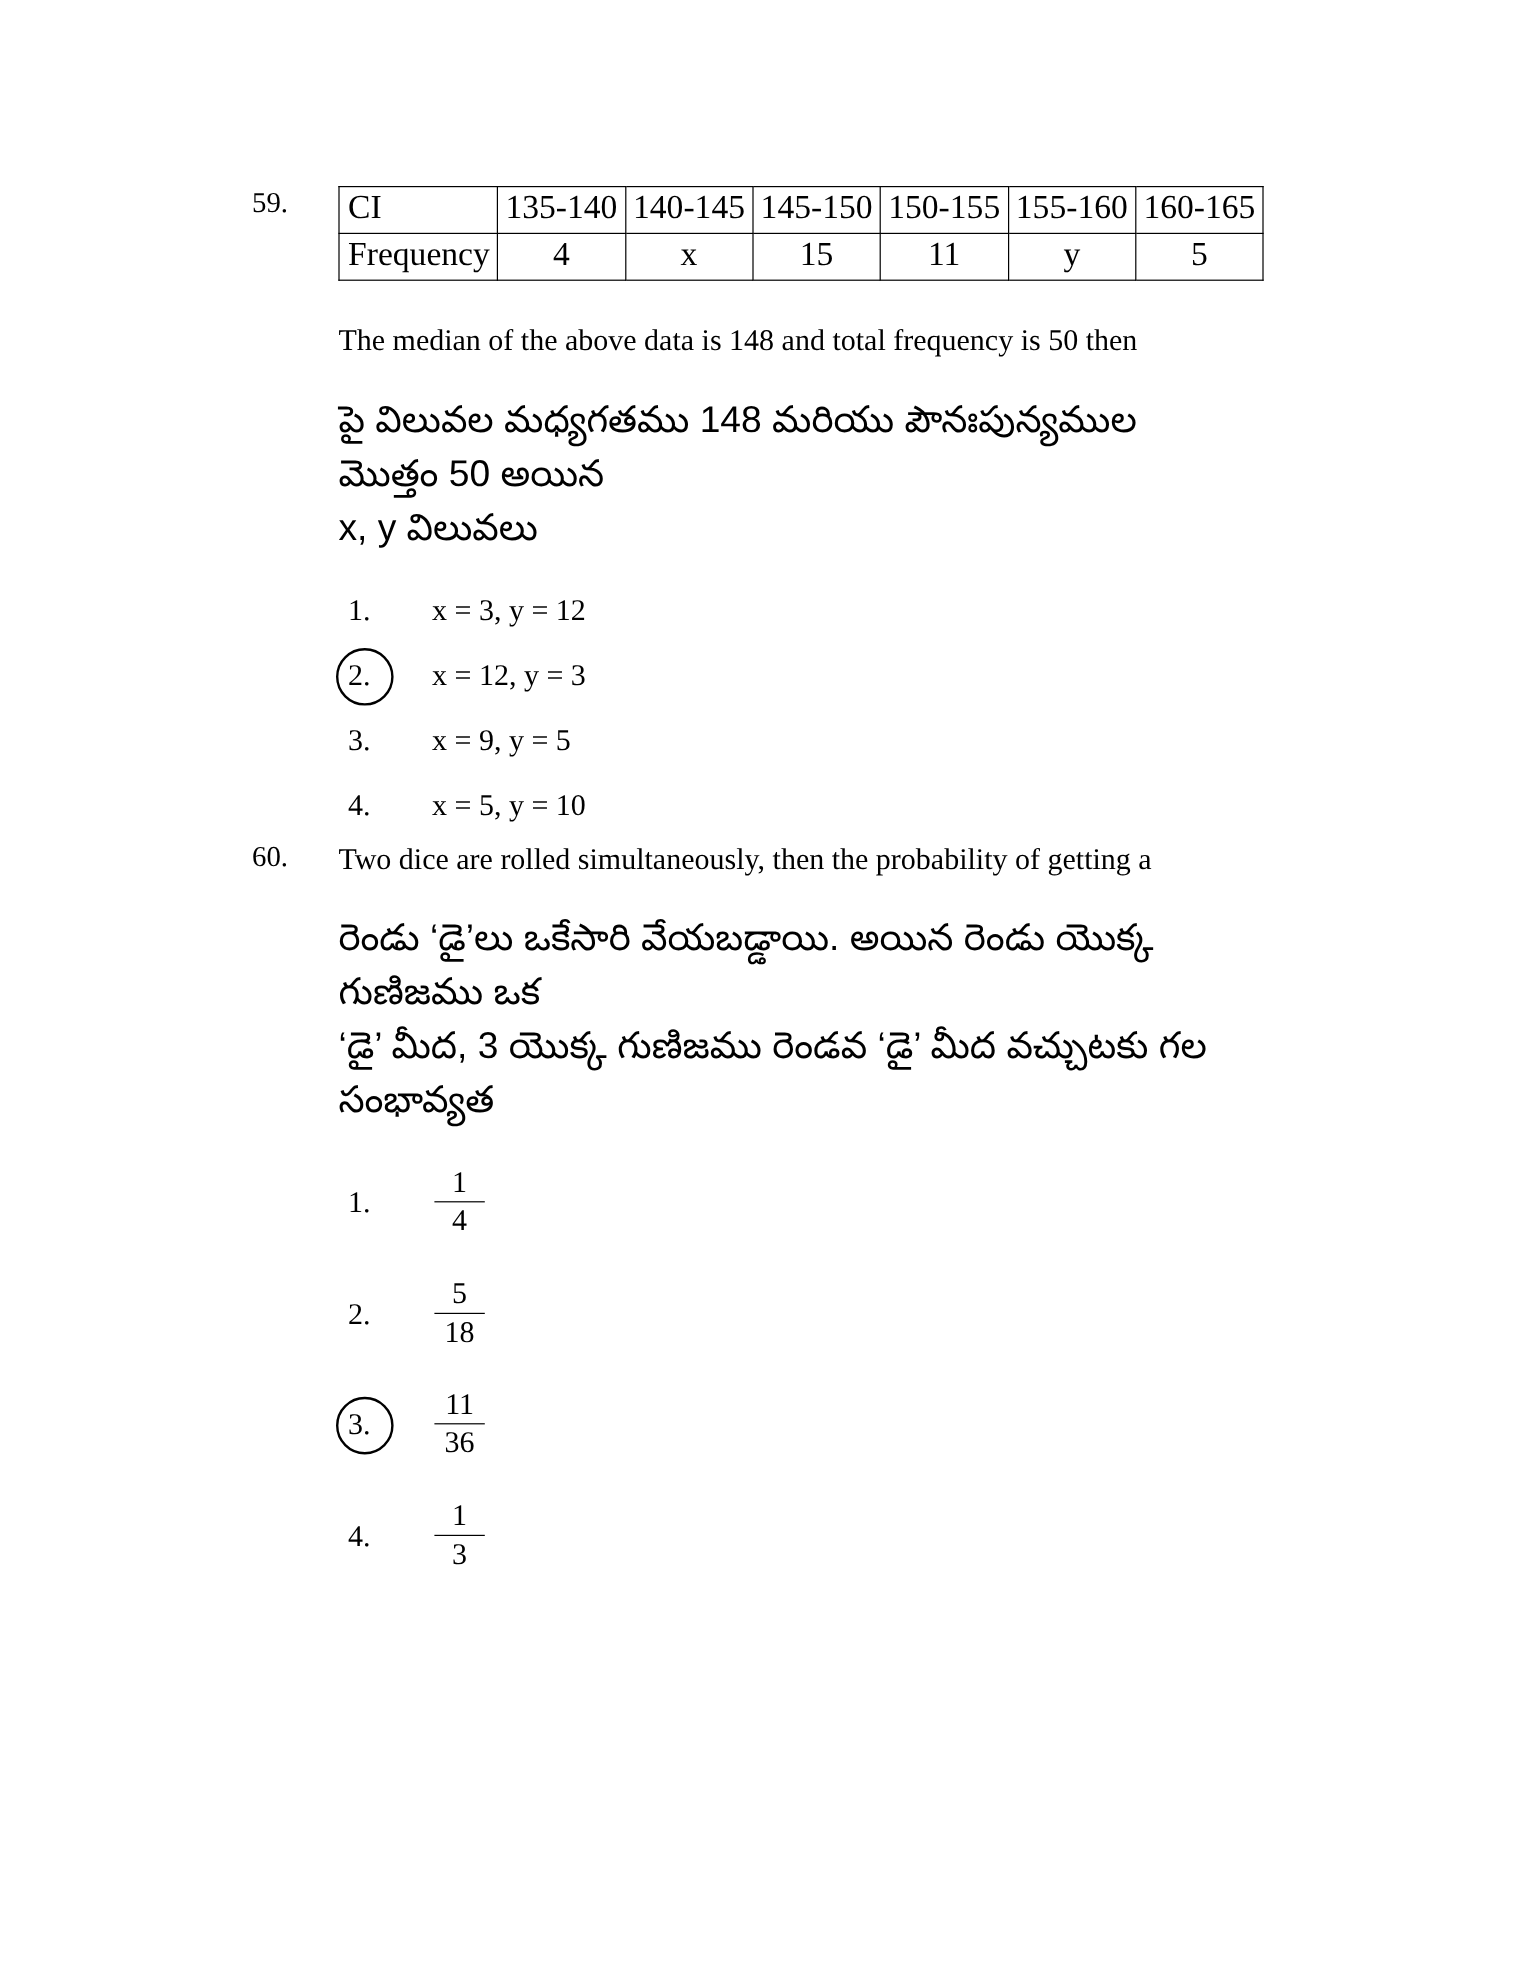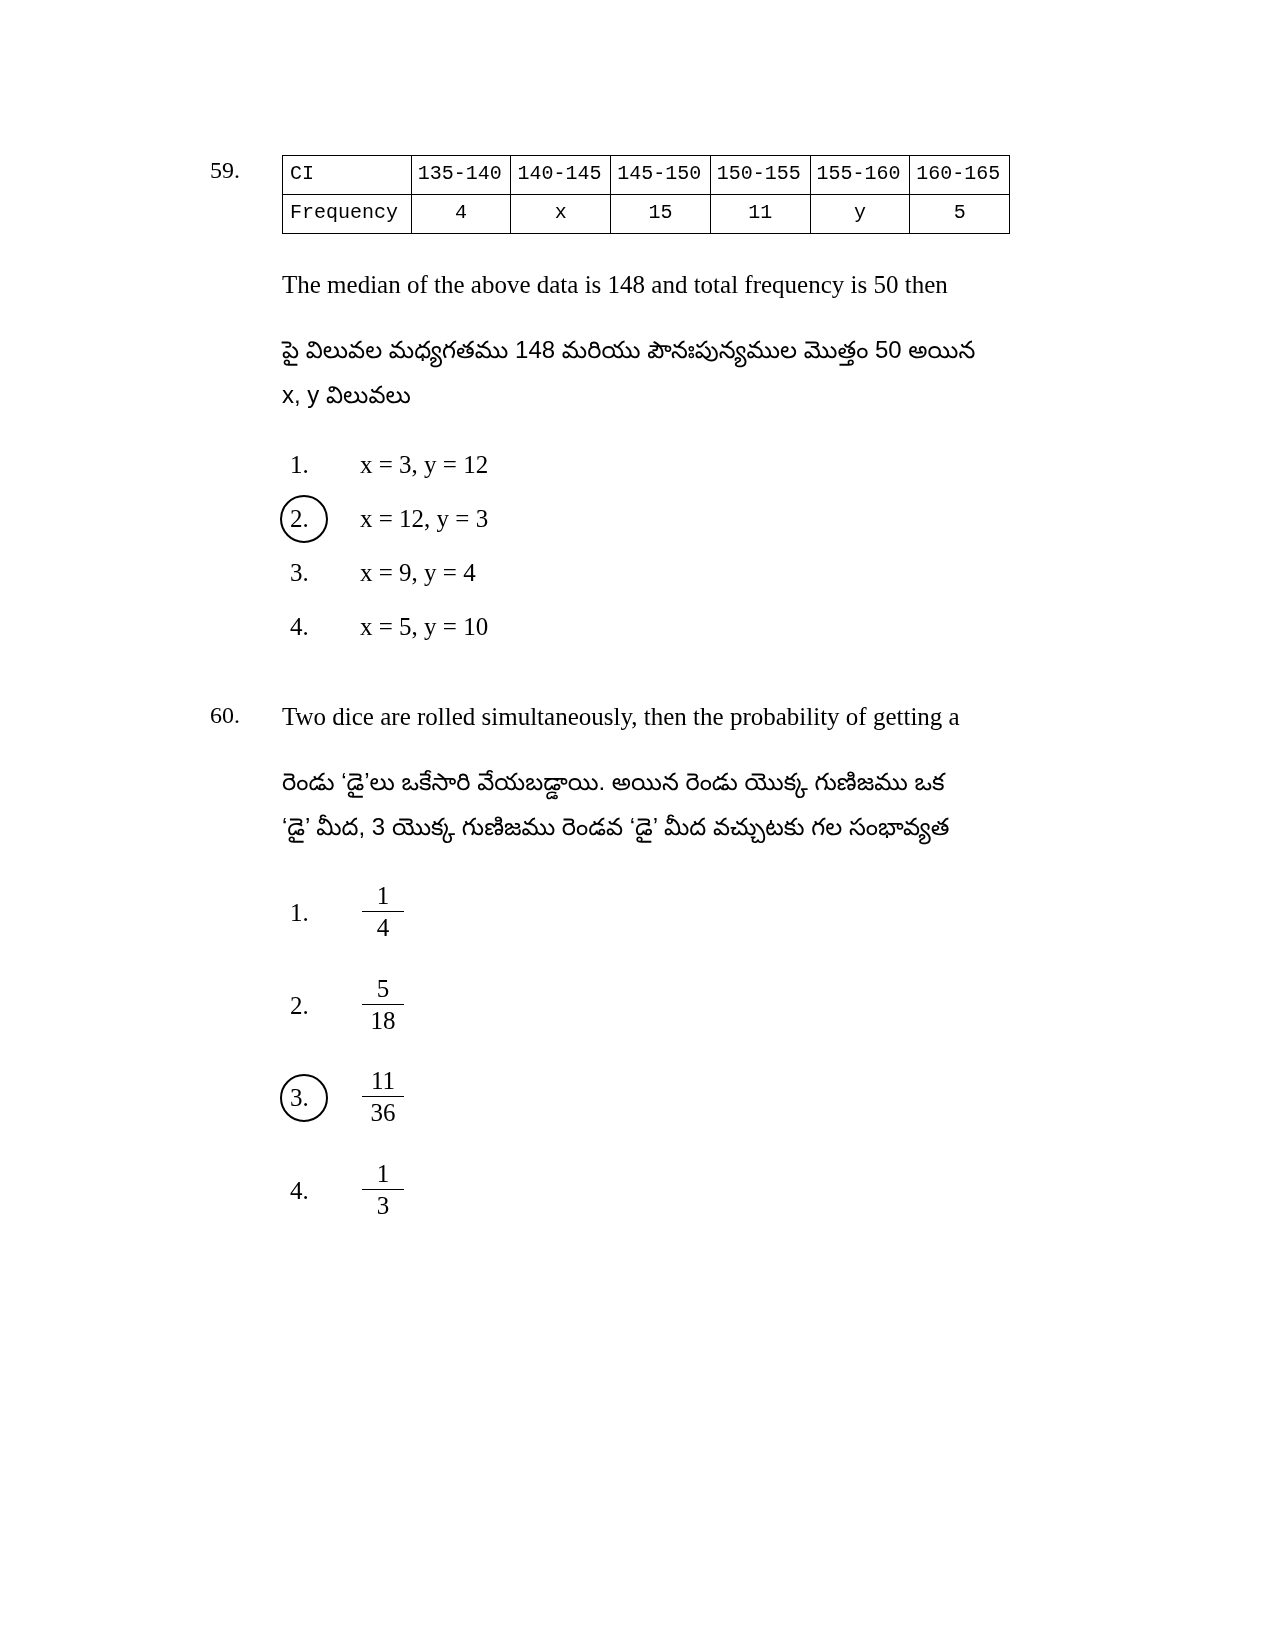--- a/index.html
+++ b/index.html
@@ -38,23 +38,22 @@
     text-align: left;
   }
   .qbody {
     margin-left: 72px;
   }
 
   
   .citable {
     border-collapse: collapse;
     table-layout: fixed;
-    font-size: 20px;
-    margin: 0;
-    font-family: Liberation Mono, monospace;
+    font-size: 28px;
+    margin: 0;
   }
   .citable td {
     border: 1.6px solid #000;
     padding: 3px 6px 5px 6px;
     height: 30px;
     line-height: 28px;
     white-space: nowrap;
   }
   .citable td.label {
     width: 128px;
@@ -71,21 +70,21 @@
   }
 
   
   .en {
     font-size: 25px;
     line-height: 33px;
     text-align: left;
     margin: 0;
   }
   .te {
-    font-size: 24px;
+    font-size: 31px;
     line-height: 45px;
     margin: 0;
     font-family: "Liberation Sans", "DejaVu Sans", sans-serif;
   }
 
   
   .options {
     margin: 0;
     padding: 0;
   }
@@ -204,21 +203,21 @@
             <span class="circle-mark"></span>
             <span class="numtext">2.</span>
           </div>
           <div class="opt-text">x = 12, y = 3</div>
         </div>
 
         <div class="opt" style="margin-bottom:22px;">
           <div class="opt-num">
             <span class="numtext">3.</span>
           </div>
-          <div class="opt-text">x = 9, y = 4</div>
+          <div class="opt-text">x = 9, y = 5</div>
         </div>
 
         <div class="opt">
           <div class="opt-num">
             <span class="numtext">4.</span>
           </div>
           <div class="opt-text">x = 5, y = 10</div>
         </div>
 
       </div>

